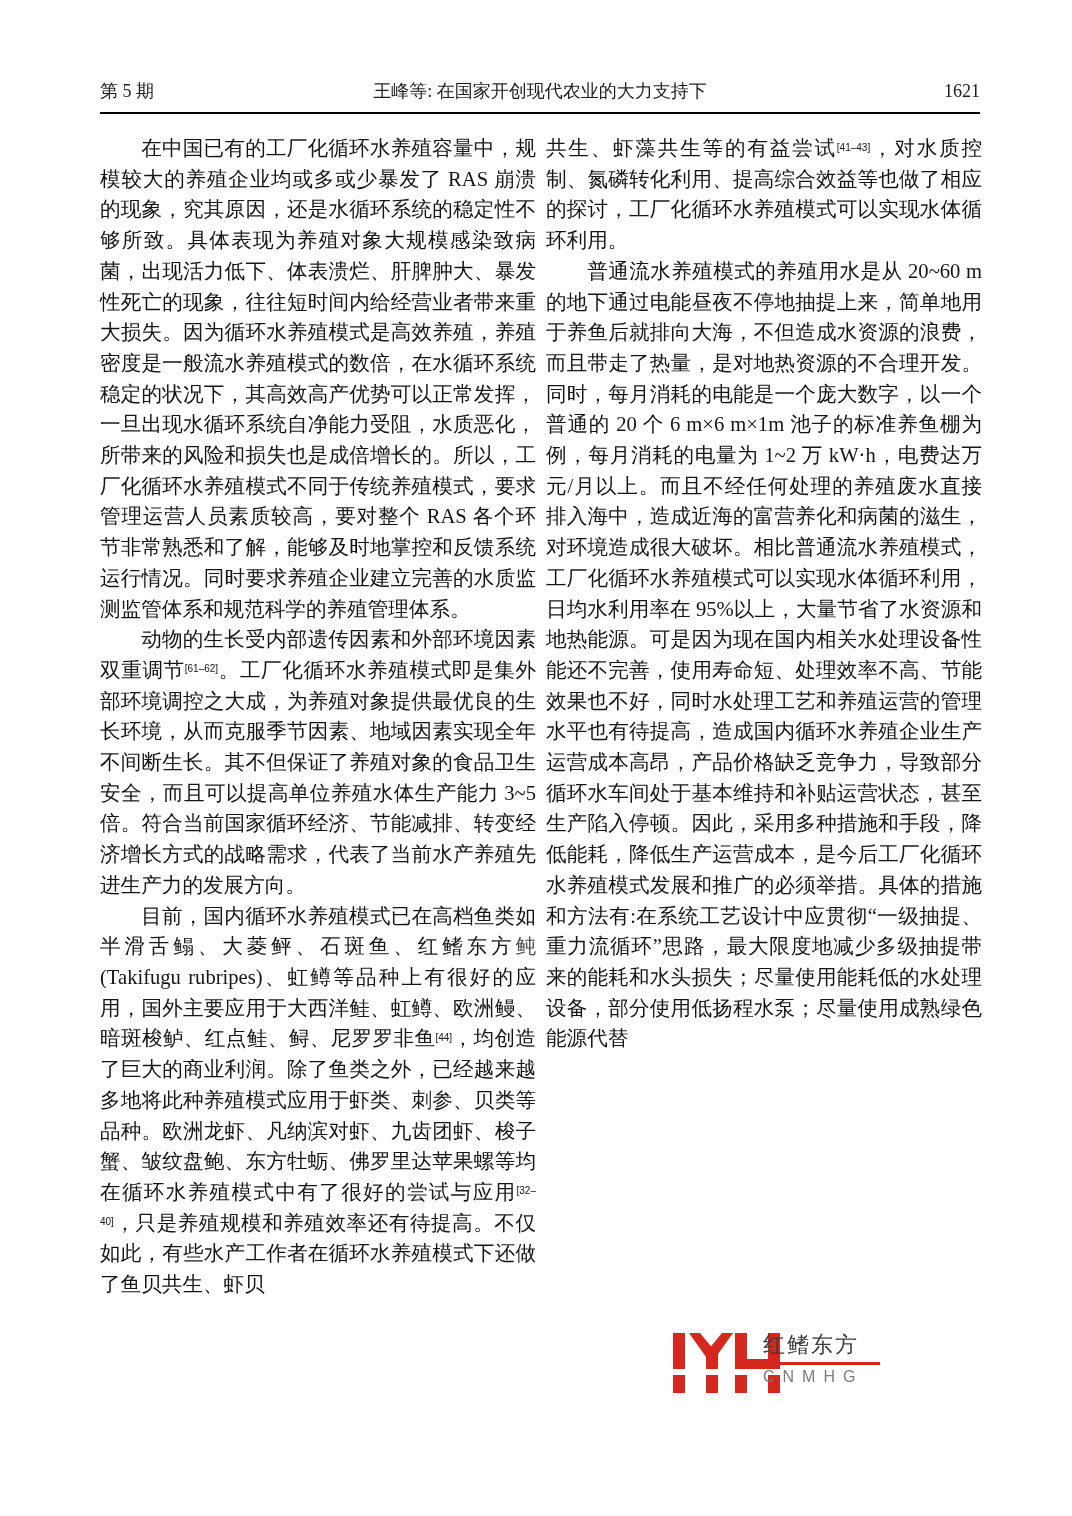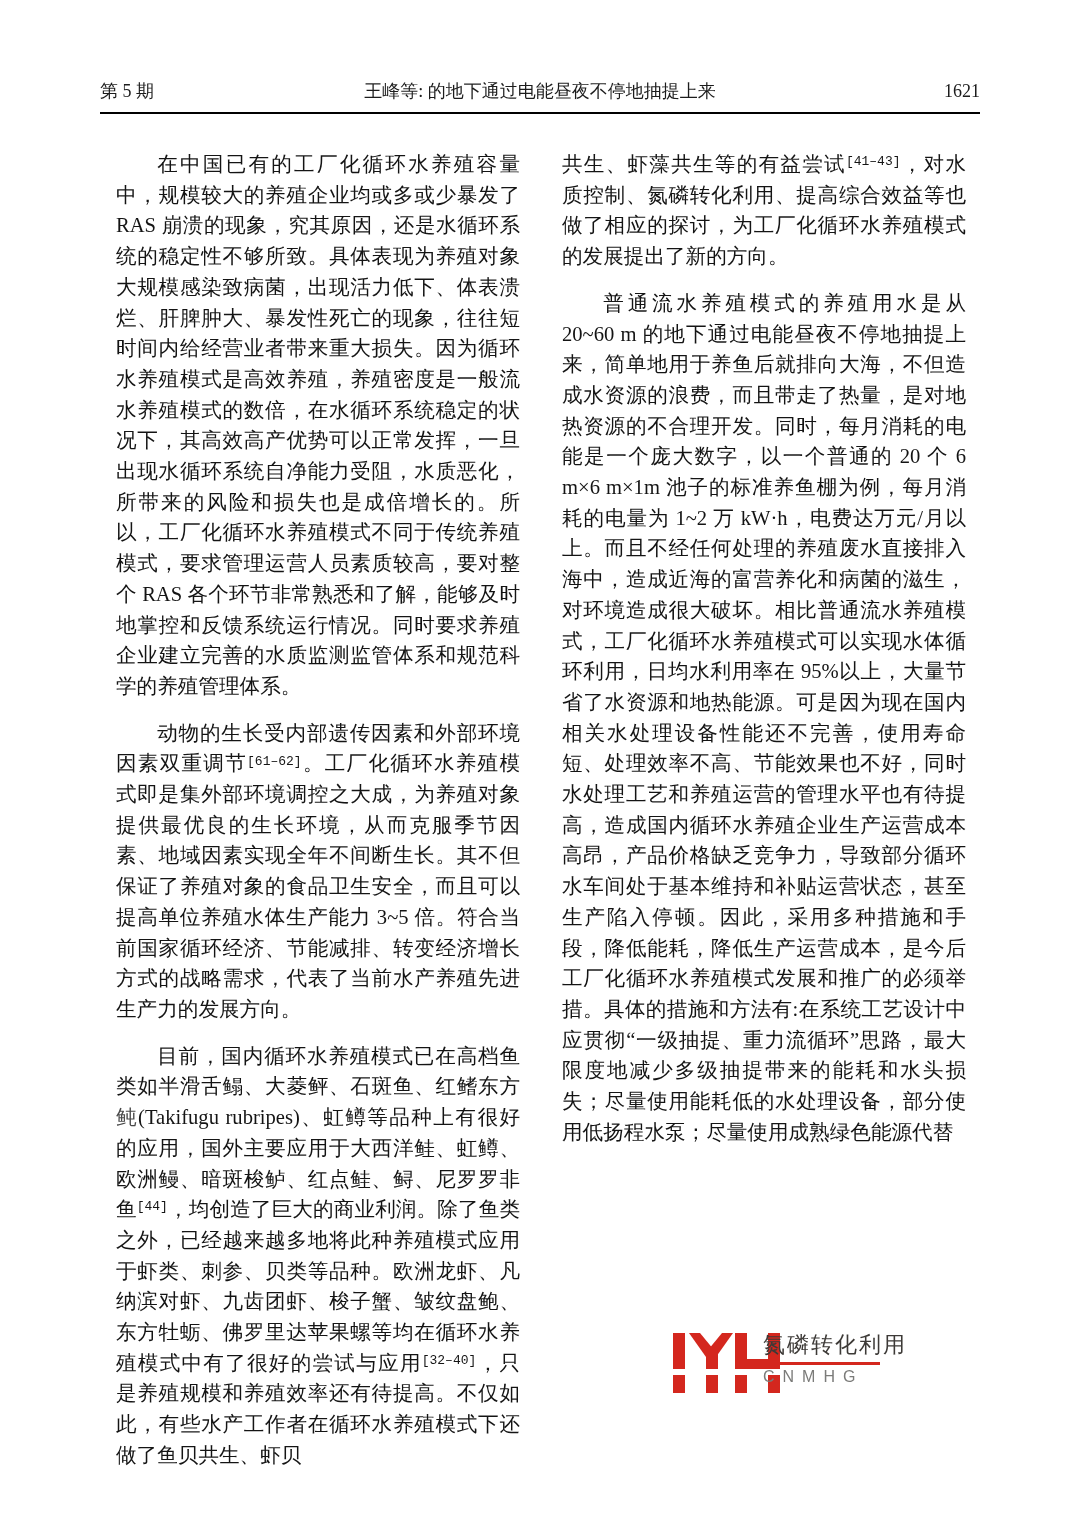--- a/index.html
+++ b/index.html
@@ -24,73 +24,73 @@
        font-size:18px;line-height:24px;color:var(--header-ink);}
   .hdr .issue{position:absolute;left:0;top:0;}
   .hdr .rtitle{position:absolute;left:0;right:0;top:0;text-align:center;}
   .hdr .pnum{position:absolute;right:0;top:0;}
   .hdr-rule{position:absolute;top:112px;left:100px;width:880px;height:2px;background:var(--rule-ink);}
   
   .col{position:absolute;top:133px;width:436px;
        font-size:20.6px;line-height:30.7px;text-align:justify;}
   .col-left{left:100px;}
   .col-right{left:546px;}
-  .blk{margin:16px;padding:0;}
+  .blk{margin:0;padding:0;}
   .para.indent{text-indent:2em;}
   .heading{font-weight:bold;}
-  .seg-sup{font-size:13px;line-height:0;position:relative;top:-0.45em;
-           font-family:Liberation Mono, monospace;}
+  .seg-sup{font-size:10px;line-height:0;position:relative;top:-0.45em;
+           font-family:Liberation Sans, sans-serif;}
   .seg-italic{font-family:"Liberation Serif", serif;}
   .seg-rare{color:#4a4a4a;font-weight:normal;font-family:"Liberation Serif", serif;}
   
   .logo{position:absolute;left:663px;top:1331px;width:260px;height:70px;}
   .logo-mark{position:absolute;left:0;top:2px;color:var(--logo-red);}
   .logo-cn{position:absolute;left:100px;top:1px;font-size:22px;line-height:26px;
            letter-spacing:2px;color:var(--logo-cn);white-space:nowrap;}
   .logo-underline{position:absolute;left:96px;top:31px;width:121px;height:3px;background:var(--logo-red);}
   .logo-en{position:absolute;left:100px;top:34px;font-size:16px;line-height:24px;
            letter-spacing:8px;color:var(--logo-en);
            font-family:"Liberation Sans", sans-serif;white-space:nowrap;}
 </style>
 </head>
 <body>
 
 <div class="page">
 
   <div class="hdr">
     <span class="issue">第 5 期</span>
-    <span class="rtitle">王峰等: 的地下通过电能昼夜不停地抽提上来</span>
+    <span class="rtitle">王峰等: 在国家开创现代农业的大力支持下</span>
     <span class="pnum">1621</span>
   </div>
   <div class="hdr-rule"></div>
 
   <div class="col col-left" id="col-left">
       <div class="blk para indent"><span>在中国已有的工厂化循环水养殖容量中，规模较大的养殖企业均或多或少暴发了 RAS 崩溃的现象，究其原因，还是水循环系统的稳定性不够所致。具体表现为养殖对象大规模感染致病菌，出现活力低下、体表溃烂、肝脾肿大、暴发性死亡的现象，往往短时间内给经营业者带来重大损失。因为循环水养殖模式是高效养殖，养殖密度是一般流水养殖模式的数倍，在水循环系统稳定的状况下，其高效高产优势可以正常发挥，一旦出现水循环系统自净能力受阻，水质恶化，所带来的风险和损失也是成倍增长的。所以，工厂化循环水养殖模式不同于传统养殖模式，要求管理运营人员素质较高，要对整个 RAS 各个环节非常熟悉和了解，能够及时地掌控和反馈系统运行情况。同时要求养殖企业建立完善的水质监测监管体系和规范科学的养殖管理体系。</span></div>
       <div class="blk para indent"><span>动物的生长受内部遗传因素和外部环境因素双重调节</span><span class="seg-sup">[61–62]</span><span>。工厂化循环水养殖模式即是集外部环境调控之大成，为养殖对象提供最优良的生长环境，从而克服季节因素、地域因素实现全年不间断生长。其不但保证了养殖对象的食品卫生安全，而且可以提高单位养殖水体生产能力 3~5 倍。符合当前国家循环经济、节能减排、转变经济增长方式的战略需求，代表了当前水产养殖先进生产力的发展方向。</span></div>
       <div class="blk para indent"><span>目前，国内循环水养殖模式已在高档鱼类如半滑舌鳎、大菱鲆、石斑鱼、红鳍东方</span><span class="seg-rare">鲀</span><span>(</span><span class="seg-italic">Takifugu rubripes</span><span>)、虹鳟等品种上有很好的应用，国外主要应用于大西洋鲑、虹鳟、欧洲鳗、暗斑梭鲈、红点鲑、鲟、尼罗罗非鱼</span><span class="seg-sup">[44]</span><span>，均创造了巨大的商业利润。除了鱼类之外，已经越来越多地将此种养殖模式应用于虾类、刺参、贝类等品种。欧洲龙虾、凡纳滨对虾、九齿团虾、梭子蟹、皱纹盘鲍、东方牡蛎、佛罗里达苹果螺等均在循环水养殖模式中有了很好的尝试与应用</span><span class="seg-sup">[32–40]</span><span>，只是养殖规模和养殖效率还有待提高。不仅如此，有些水产工作者在循环水养殖模式下还做了鱼贝共生、虾贝</span></div>
     </div>
   <div class="col col-right" id="col-right">
-      <div class="blk para"><span>共生、虾藻共生等的有益尝试</span><span class="seg-sup">[41–43]</span><span>，对水质控制、氮磷转化利用、提高综合效益等也做了相应的探讨，为工厂化循环水养殖模式的发展提出了新的方向。</span></div>
+      <div class="blk para"><span>共生、虾藻共生等的有益尝试</span><span class="seg-sup">[41–43]</span><span>，对水质控制、氮磷转化利用、提高综合效益等也做了相应的探讨，工厂化循环水养殖模式可以实现水体循环利用。</span></div>
       <div class="blk para indent"><span>普通流水养殖模式的养殖用水是从 20~60 m 的地下通过电能昼夜不停地抽提上来，简单地用于养鱼后就排向大海，不但造成水资源的浪费，而且带走了热量，是对地热资源的不合理开发。同时，每月消耗的电能是一个庞大数字，以一个普通的 20 个 6 m×6 m×1m 池子的标准养鱼棚为例，每月消耗的电量为 1~2 万 kW·h，电费达万元/月以上。而且不经任何处理的养殖废水直接排入海中，造成近海的富营养化和病菌的滋生，对环境造成很大破坏。相比普通流水养殖模式，工厂化循环水养殖模式可以实现水体循环利用，日均水利用率在 95%以上，大量节省了水资源和地热能源。可是因为现在国内相关水处理设备性能还不完善，使用寿命短、处理效率不高、节能效果也不好，同时水处理工艺和养殖运营的管理水平也有待提高，造成国内循环水养殖企业生产运营成本高昂，产品价格缺乏竞争力，导致部分循环水车间处于基本维持和补贴运营状态，甚至生产陷入停顿。因此，采用多种措施和手段，降低能耗，降低生产运营成本，是今后工厂化循环水养殖模式发展和推广的必须举措。具体的措施和方法有:在系统工艺设计中应贯彻“一级抽提、重力流循环”思路，最大限度地减少多级抽提带来的能耗和水头损失；尽量使用能耗低的水处理设备，部分使用低扬程水泵；尽量使用成熟绿色能源代替</span></div>
     </div>
 
   <div class="logo">
     <svg class="logo-mark" width="117" height="60" viewBox="0 0 117 60" aria-hidden="true">
       <g fill="currentColor">
         <rect x="10" y="0" width="12" height="36"></rect>
         <polygon points="26,0 37,0 51,17 43,24"></polygon>
         <polygon points="70,0 59,0 45,17 53,24"></polygon>
         <rect x="43" y="14" width="12" height="22"></rect>
         <rect x="72" y="0" width="12" height="36"></rect>
         <rect x="105" y="0" width="12" height="36"></rect>
         <rect x="72" y="26" width="45" height="10"></rect>
         <rect x="10" y="42" width="12" height="18"></rect>
         <rect x="43" y="42" width="12" height="18"></rect>
         <rect x="72" y="42" width="12" height="18"></rect>
         <rect x="105" y="42" width="12" height="18"></rect>
       </g>
     </svg>
-    <div class="logo-cn">氮磷转化利用</div>
+    <div class="logo-cn">红鳍东方</div>
     <div class="logo-underline"></div>
     <div class="logo-en">CNMHG</div>
   </div>
 
 </div>
 
 </body></html>

